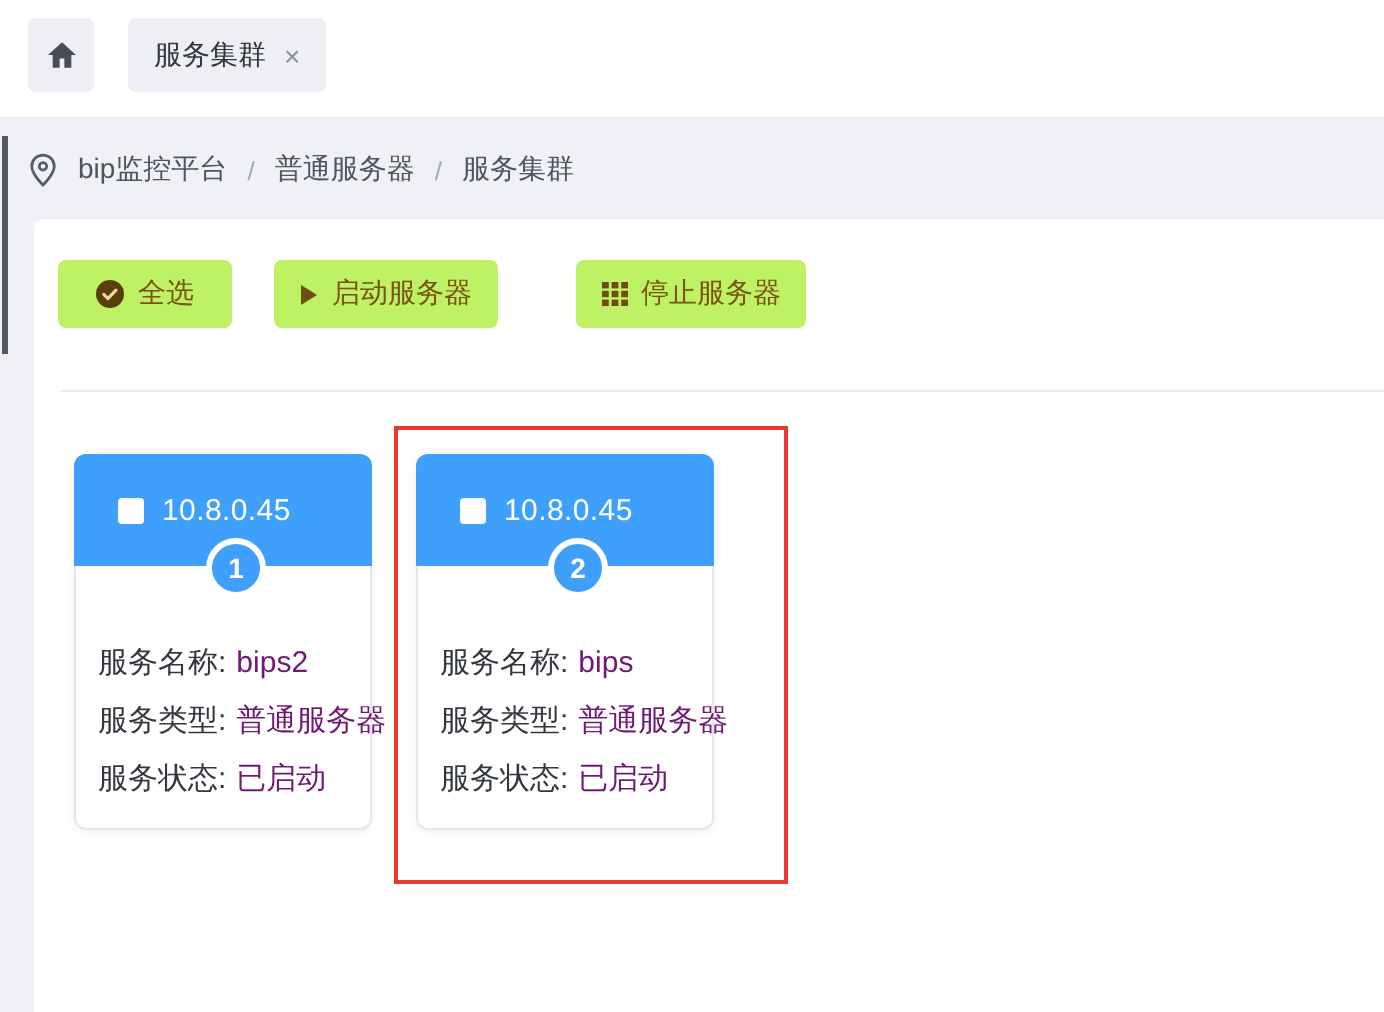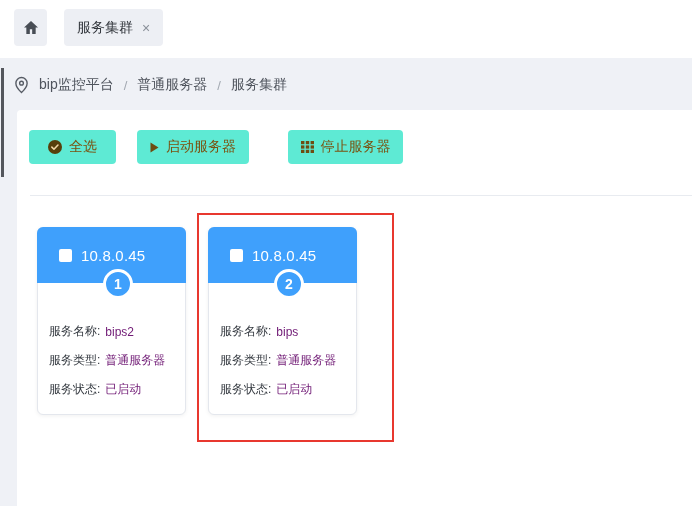--- a/index.html
+++ b/index.html
@@ -38,21 +38,21 @@
 
   
   .panel {
     position:absolute; left:17px; top:110px; width:675px; height:396px;
     background:#ffffff; border-radius:4px 0 0 0;
   }
 
   
   .tool-btn {
     position:absolute; top:130px; height:34px; border:none;
-    background:#5eead4; color:#7a5210; font-size:14px;
+    background:#bef264; color:#7a5210; font-size:14px;
     font-family:inherit; border-radius:4px; display:inline-flex;
     align-items:center; justify-content:center; gap:7px; cursor:pointer;
   }
   .btn-select-all { left:29px;  width:87px;  }
   .btn-start      { left:137px; width:112px;text-align:right; }
   .btn-stop       { left:288px; width:115px; }
   .btn-icon { display:inline-flex; align-items:center; }
 
   .divider { position:absolute; left:30px; top:195px; width:662px; height:1px; background:#e8ebf0; }
 
@@ -72,21 +72,21 @@
   .checkbox {
     width:13px; height:13px; background:#ffffff; border-radius:2px; flex:0 0 auto; cursor:pointer;
   }
   .card-ip { color:#ffffff; font-size:15px; font-weight:400; letter-spacing:0.2px; }
   .index-badge {
     position:absolute; left:65px; top:41px; width:30px; height:30px;
     background:#3fa0fc; border:3px solid #ffffff; border-radius:50%;
     color:#ffffff; font-size:14px; font-weight:bold;
     display:flex; align-items:center; justify-content:center; z-index:3;
   }
-  .card-rows { position:absolute; left:11px; top:89px; font-size:12px; color:#33383f; }
+  .card-rows { position:absolute; left:11px; top:89px; font-size:15px; color:#33383f; }
   .card-row { height:29px; display:flex; align-items:center; white-space:nowrap; }
   .row-label { color:#33383f; }
   .row-value { color:#701a75; margin-left:5px; }
 
   
   .highlight-box {
     position:absolute; left:197px; top:213px; width:197px; height:229px;
     border:2px solid #e8382f; z-index:10; pointer-events:none; background:transparent;
   }
 

